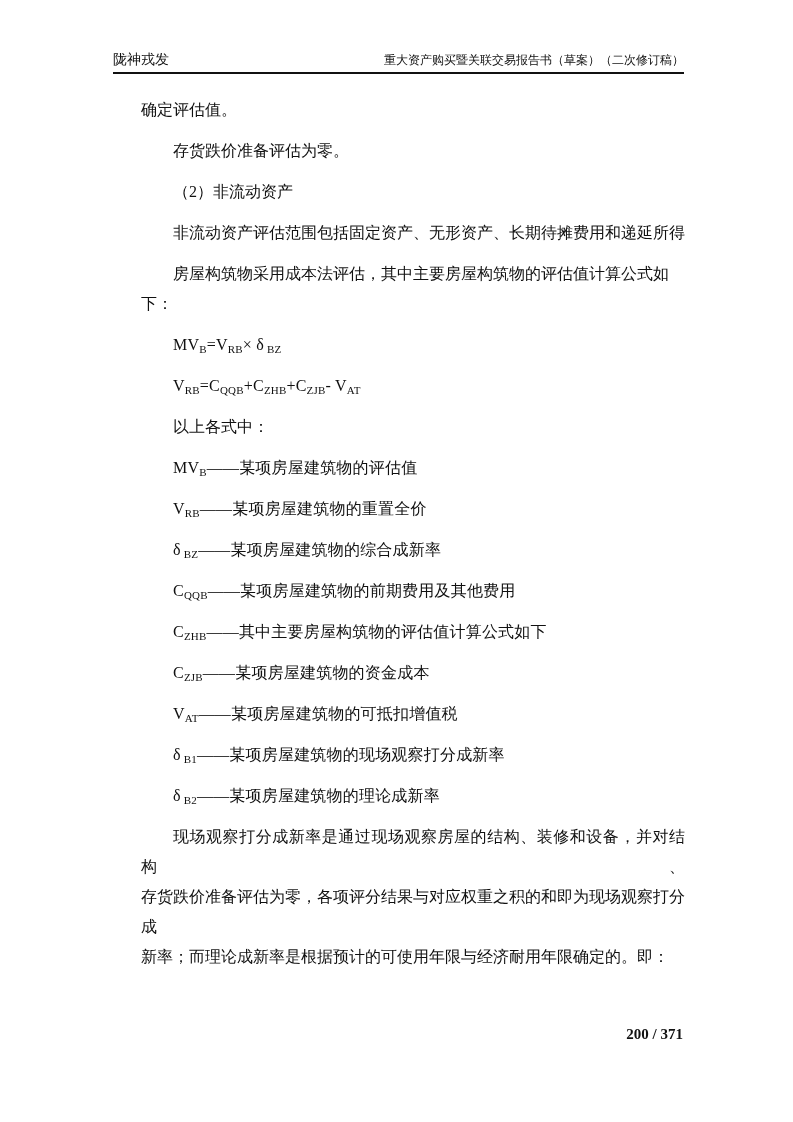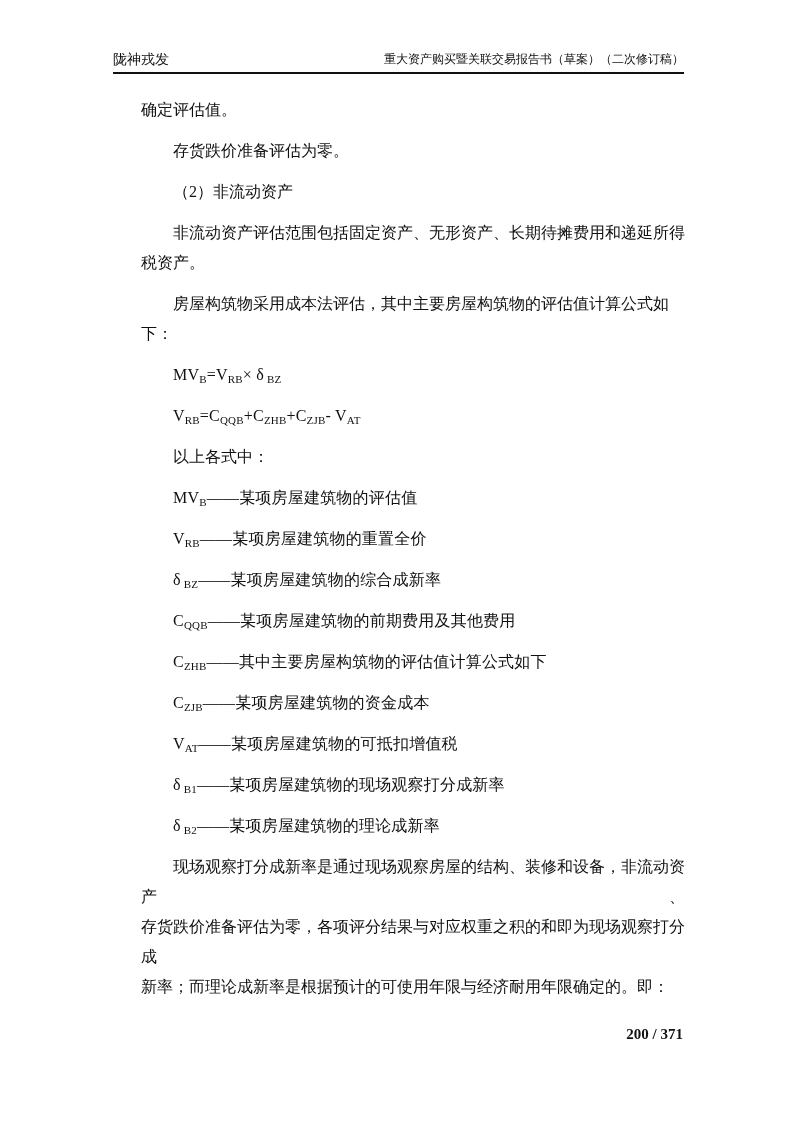--- a/index.html
+++ b/index.html
@@ -17,20 +17,21 @@
     overflow: hidden;
     margin: 0 auto;
   }
   .page-header {
     position: absolute;
     left: 113px;
     top: 52px;
     width: 571px;
     display: flex;
     justify-content: space-between;
+    align-items: flex-end;
     border-bottom: 2px solid #111111;
     padding-bottom: 4px;
     gap: 12px;
   }
   .hdr-left  { font-size: 14px; line-height: 16px; }
   .hdr-right { font-size: 12px; line-height: 15px; }
   .doc-body {
     position: absolute;
     left: 115px;
     top: 95px;
@@ -78,21 +79,20 @@
         <div class="line">确定评估值。</div>
       </div>
       <div class="block para">
         <div class="line indent">存货跌价准备评估为零。</div>
       </div>
       <div class="block para">
         <div class="line indent">（2）非流动资产</div>
       </div>
       <div class="block para">
         <div class="line indent just">非流动资产评估范围包括固定资产、无形资产、长期待摊费用和递延所得</div>
-        <div class="line">税资产。</div>
       </div>
       <div class="block para">
         <div class="line indent">房屋构筑物采用成本法评估，其中主要房屋构筑物的评估值计算公式如下：</div>
       </div>
       <div class="block formula">
         <div class="line indent"><span>MV</span><sub class="sub">B</sub><span>=V</span><sub class="sub">RB</sub><span>× </span><span>δ</span><sub class="sub"> BZ</sub></div>
       </div>
       <div class="block formula">
         <div class="line indent"><span>V</span><sub class="sub">RB</sub><span>=C</span><sub class="sub">QQB</sub><span>+C</span><sub class="sub">ZHB</sub><span>+C</span><sub class="sub">ZJB</sub><span>- V</span><sub class="sub">AT</sub></div>
       </div>
@@ -120,21 +120,21 @@
       <div class="block formula">
         <div class="line indent"><span>V</span><sub class="sub">AT</sub><span>——某项房屋建筑物的可抵扣增值税</span></div>
       </div>
       <div class="block formula">
         <div class="line indent"><span>δ</span><sub class="sub"> B1</sub><span>——某项房屋建筑物的现场观察打分成新率</span></div>
       </div>
       <div class="block formula">
         <div class="line indent"><span>δ</span><sub class="sub"> B2</sub><span>——某项房屋建筑物的理论成新率</span></div>
       </div>
       <div class="block para">
-        <div class="line indent just">现场观察打分成新率是通过现场观察房屋的结构、装修和设备，非流动资产、</div>
+        <div class="line indent just">现场观察打分成新率是通过现场观察房屋的结构、装修和设备，并对结构、</div>
         <div class="line just">存货跌价准备评估为零，各项评分结果与对应权重之积的和即为现场观察打分成</div>
         <div class="line">新率；而理论成新率是根据预计的可使用年限与经济耐用年限确定的。即：</div>
       </div>
     </div>
 
   <div class="page-footer">200 / 371</div>
 
 </div>
 
 </body></html>

